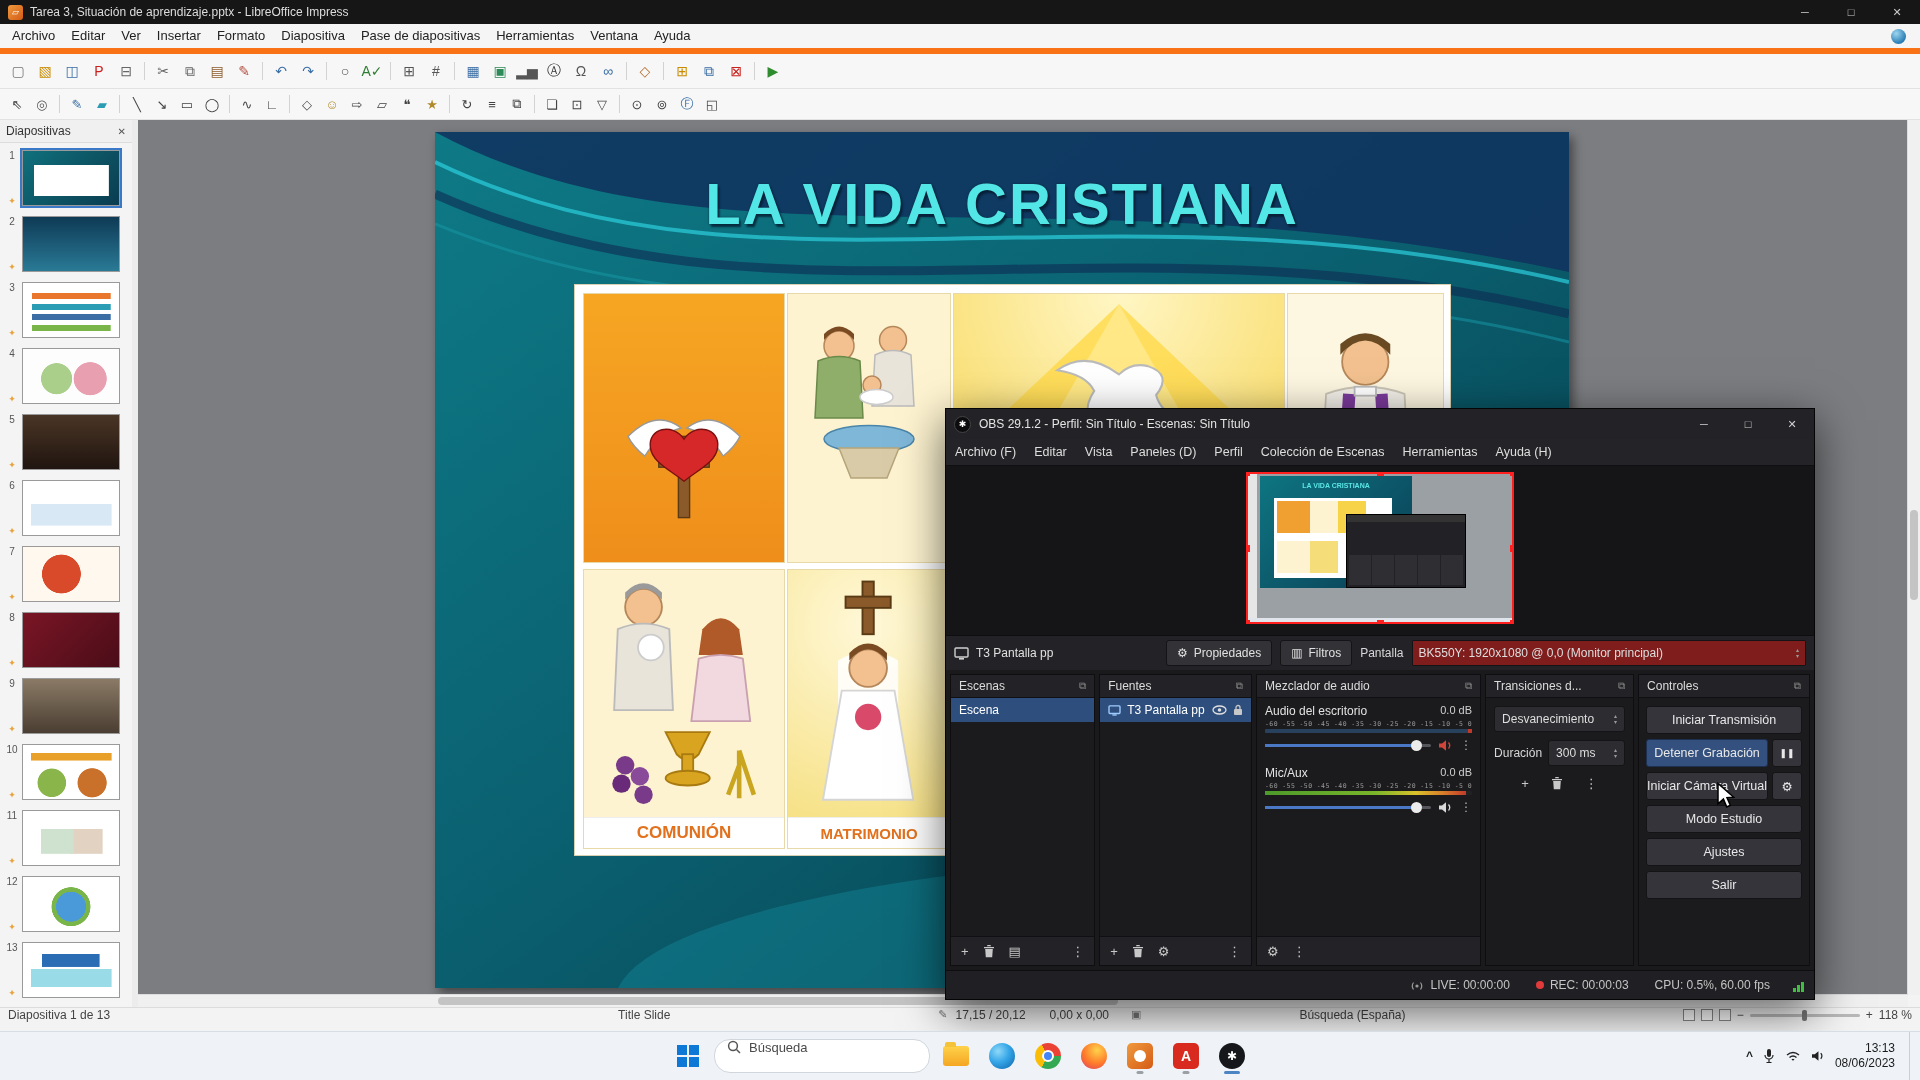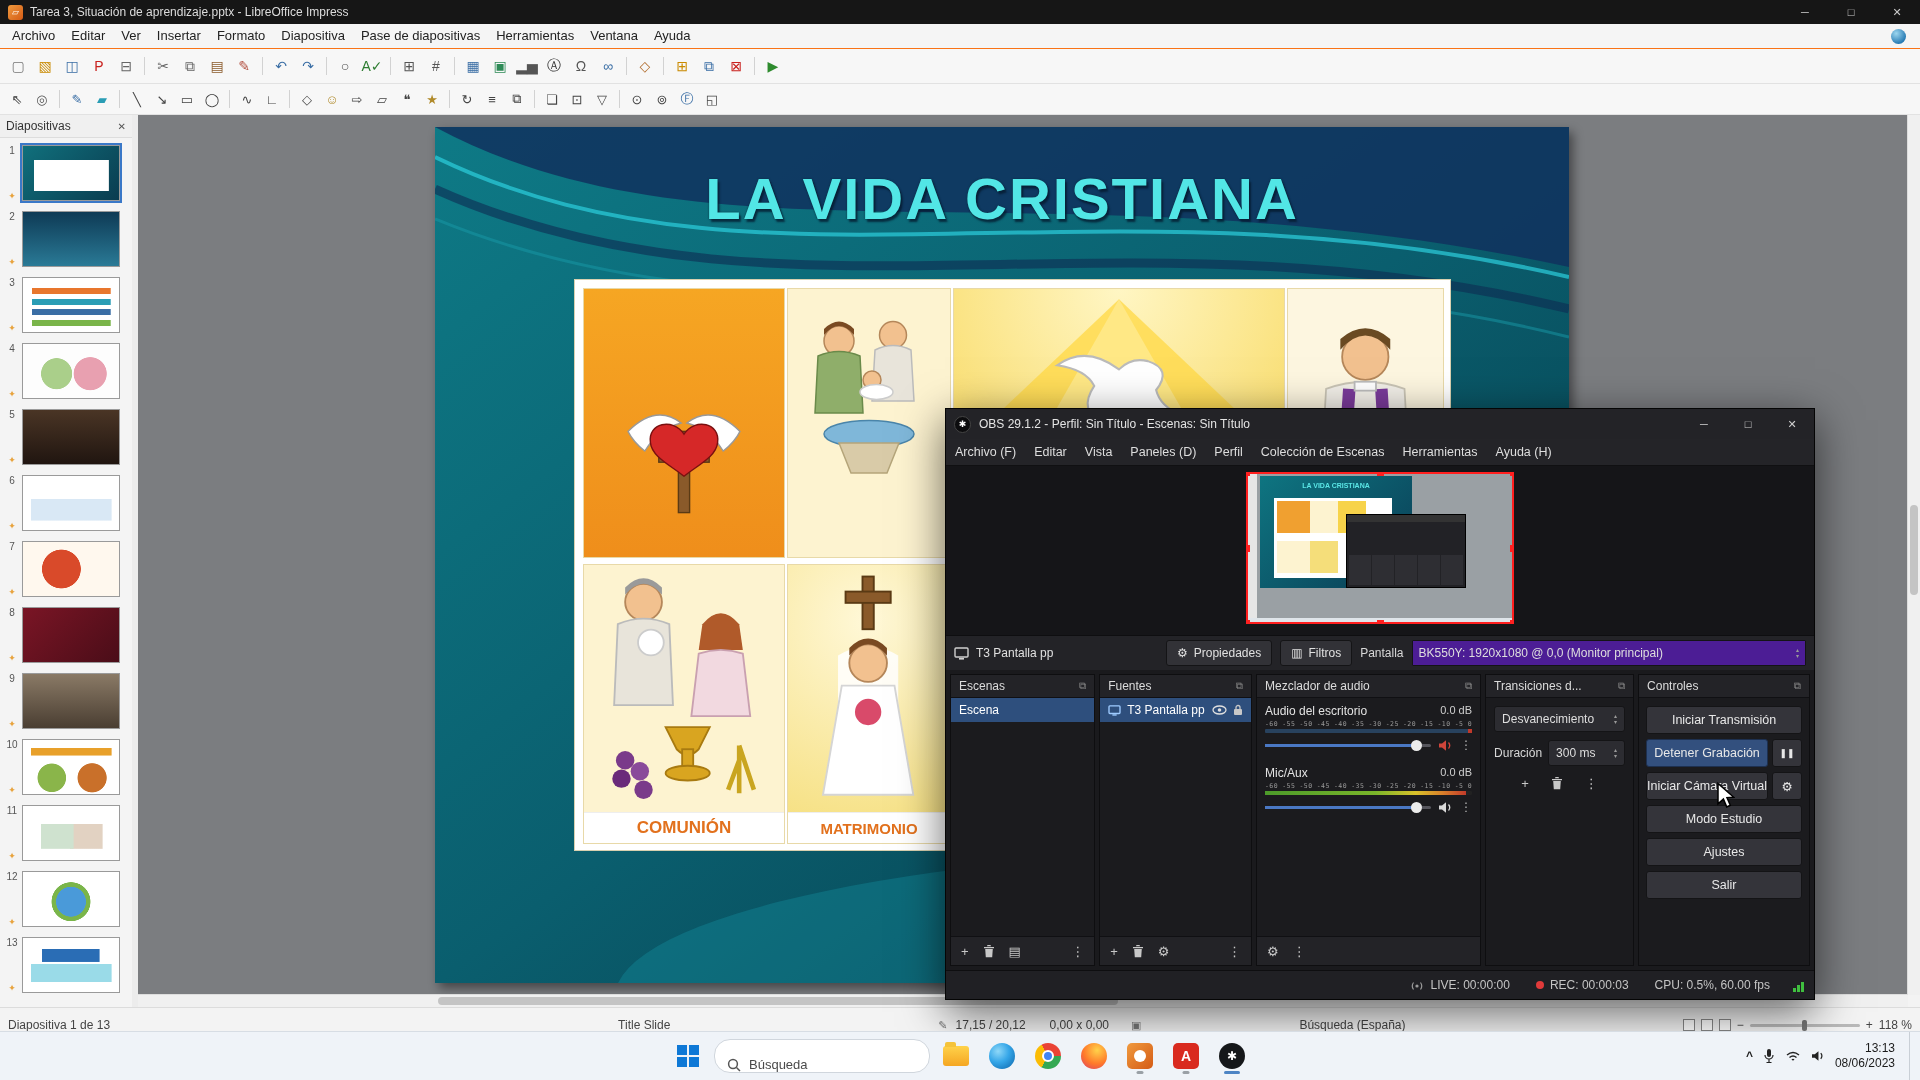--- a/index.html
+++ b/index.html
@@ -5,21 +5,21 @@
   html,body{margin:0;padding:0}
   body{width:1920px;height:1080px;position:relative;overflow:hidden;background:#6f7174;
        font-family:"Liberation Sans",sans-serif;-webkit-font-smoothing:antialiased}
   
   .win{position:absolute;inset:0 0 48px 0;background:#f3f3f3;display:flex;flex-direction:column}
   .ttl{height:24px;background:#161616;color:#ddd;display:flex;align-items:center;font-size:12px}
   .ttl .appico{width:15px;height:15px;border-radius:3px;margin:0 7px 0 8px;
        background:linear-gradient(135deg,#f09a3e,#d45b15);display:flex;align-items:center;justify-content:center;color:#fff;font-size:9px}
   .wbtns{margin-left:auto;display:flex;height:100%}
   .wbtn{width:46px;display:flex;align-items:center;justify-content:center;font-size:11px;color:#ccc}
-  .menubar{height:24px;background:#f5f5f5;border-bottom:1px solid #f97316;display:flex;align-items:center;padding-left:4px;font-size:13px;color:#222}
+  .menubar{height:24px;background:#f5f5f5;border-bottom:6px solid #f97316;display:flex;align-items:center;padding-left:4px;font-size:13px;color:#222}
   .menubar .mi{padding:0 8px;line-height:24px}
   .lo-logo{margin-left:auto;margin-right:8px;width:15px;height:15px;border-radius:50%;
        background:radial-gradient(circle at 35% 30%,#9cd6ef,#2a7db5 70%)}
   .toolbar{background:#f7f7f7;border-bottom:1px solid #e2e2e2;display:flex;align-items:center;padding:0 6px;gap:3px}
   .tb1{height:34px}.tb2{height:30px}
   .tb-icon{width:24px;height:24px;display:flex;align-items:center;justify-content:center;font-size:14px;border-radius:3px}
   .tb2 .tb-icon{width:22px;height:22px;font-size:13px}
   .tb-icon.sep{width:1px;height:18px;background:#d2d2d2;margin:0 3px;border-radius:0}
   
   .main{flex:1;position:relative}
@@ -51,21 +51,21 @@
   .c-priest{left:712px;top:8px;width:155px;height:268px;background:#fdf6e0}
   .c-comu{left:8px;top:284px;width:200px;height:278px;background:#fdf3d0}
   .c-matr{left:212px;top:284px;width:162px;height:278px;background:radial-gradient(circle at 50% 20%,#fff8d8,#f5de7a)}
   .c-x1{left:378px;top:284px;width:330px;height:278px;background:#fdf3d0}
   .c-x2{left:712px;top:284px;width:155px;height:278px;background:#fdf6e0}
   
   .vscroll{position:absolute;right:0;top:0;bottom:12px;width:12px;background:#f0f0f0;border-left:1px solid #ddd}
   .vscroll .th{position:absolute;left:2px;width:8px;top:390px;height:90px;background:#c4c4c4;border-radius:4px}
   .hscroll{position:absolute;left:138px;right:12px;bottom:0;height:12px;background:#f0f0f0;border-top:1px solid #ddd}
   .hscroll .th{position:absolute;top:2px;height:8px;left:300px;width:680px;background:#c4c4c4;border-radius:4px}
-  .statusbar{height:24px;background:#f3f3f3;border-top:1px solid #dcdcdc;display:flex;align-items:flex-end;font-size:12px;color:#444;padding:0 8px;gap:8px}
+  .statusbar{height:24px;background:#f3f3f3;border-top:1px solid #dcdcdc;display:flex;align-items:flex-start;font-size:12px;color:#444;padding:0 8px;gap:8px}
   .statusbar .ic{color:#777;font-size:11px}
   .zoomwrap{margin-left:auto;display:flex;align-items:center;gap:6px}
   .fitbox{width:10px;height:10px;border:1px solid #888;background:#fff}
   .zslider{width:110px;height:3px;background:#b9b9b9;position:relative;border-radius:2px}
   .zslider .kn{position:absolute;left:52px;top:-4px;width:5px;height:11px;background:#777;border-radius:2px}
   
   .obs{position:absolute;left:945px;top:408px;width:868px;height:590px;background:#1e1e21;border:1px solid #050505;
        box-shadow:0 12px 42px rgba(0,0,0,.6);display:flex;flex-direction:column;color:#d8d8d8;z-index:40}
   .obs-ttl{height:30px;background:#232327;display:flex;align-items:center;font-size:12px;color:#e4e4e4}
   .obs-ico{width:15px;height:15px;border-radius:50%;background:#0c0c0e;border:1px solid #444;margin:0 8px;
@@ -91,21 +91,21 @@
   .mini-obs .docks div{flex:1;background:#2e2e33}
   .mini-task{position:absolute;left:0;right:0;bottom:0;height:6px;background:#dfe5ea}
   .mini-frame{position:absolute;inset:0;border:2px solid #ff1f1f;pointer-events:none}
   .hdl{position:absolute;width:7px;height:7px;background:#ff2020;z-index:5}
   .h-tl{left:-3px;top:-3px}.h-tm{left:50%;margin-left:-3px;top:-3px}.h-tr{right:-3px;top:-3px}
   .h-ml{left:-3px;top:50%;margin-top:-3px}.h-mr{right:-3px;top:50%;margin-top:-3px}
   .h-bl{left:-3px;bottom:-3px}.h-bm{left:50%;margin-left:-3px;bottom:-3px}.h-br{right:-3px;bottom:-3px}
   .obs-ctx{height:34px;background:#232327;border-top:1px solid #0e0e10;display:flex;align-items:center;padding:0 8px;gap:8px;font-size:12px}
   .src-name{display:flex;align-items:center;gap:7px;width:204px;color:#e0e0e0}
   .obtn{height:24px;background:#323237;border:1px solid #141416;border-radius:3px;display:flex;align-items:center;padding:0 10px;gap:6px;color:#e0e0e0}
-  .ddl{flex:1;height:24px;background:#4c1d95;border:1px solid #141416;border-radius:1px;display:flex;align-items:center;padding:0 6px;color:#dedede}
+  .ddl{flex:1;height:24px;background:#7f1d1d;border:1px solid #141416;border-radius:1px;display:flex;align-items:center;padding:0 6px;color:#dedede}
   .ddl .spin{margin-left:auto;display:flex;flex-direction:column;font-size:6px;color:#999;line-height:6px}
   .obs-docks{height:292px;display:flex;gap:4px;padding:4px;background:#1a1a1d}
   .dock{background:#232327;border:1px solid #0e0e10;display:flex;flex-direction:column}
   .d-esc{width:150px}.d-fue{width:158px}.d-mix{width:228px}.d-tra{width:154px}.d-con{flex:1}
   .dock-t{height:22px;display:flex;align-items:center;padding:0 8px;font-size:12px;color:#dcdcdc;border-bottom:1px solid #101013}
   .dock-t .pop{margin-left:auto;color:#8a8a8a;font-size:10px}
   .dock-b{flex:1;background:#1b1b1e;position:relative;overflow:hidden}
   .dock-f{height:28px;display:flex;align-items:center;gap:14px;padding:0 10px;border-top:1px solid #101013;color:#c8c8c8;font-size:13px}
   .dock-f .more{margin-left:auto}
   .rowsel{height:24px;background:#2e4f7d;color:#fff;display:flex;align-items:center;padding:0 8px;font-size:12px;gap:6px}
@@ -147,21 +147,21 @@
   .sig{position:absolute;right:10px;bottom:7px;display:flex;align-items:flex-end;gap:1px}
   .sig i{display:block;width:3px;background:#3fbf3f}
   
   .taskbar{position:absolute;left:0;right:0;bottom:0;height:48px;background:#eff3f8;border-top:1px solid #d7dde4;z-index:60}
   .tb-center{position:absolute;left:50%;top:0;bottom:0;transform:translateX(-50%);display:flex;align-items:center;gap:6px}
   .tico{width:40px;height:40px;border-radius:5px;display:flex;align-items:center;justify-content:center;position:relative}
   .tico .ind{position:absolute;bottom:2px;left:50%;transform:translateX(-50%);width:7px;height:3px;border-radius:2px;background:#9aa0a6}
   .tico .ind.act{width:16px;background:#4d84c4}
   .winlogo{display:grid;grid-template-columns:10px 10px;grid-template-rows:10px 10px;gap:2px}
   .winlogo i{background:#0e78d6;display:block}
-  .searchpill{width:190px;height:32px;background:#fff;border:1px solid #d0d6dd;border-radius:16px;display:flex;align-items:flex-end;gap:8px;padding:0 12px;font-size:13px;color:#4a4a4a}
+  .searchpill{width:190px;height:32px;background:#fff;border:1px solid #d0d6dd;border-radius:16px;display:flex;align-items:flex-start;gap:8px;padding:0 12px;font-size:13px;color:#4a4a4a}
   .g-folder{width:26px;height:20px;background:linear-gradient(180deg,#ffd24a,#f5a623);border-radius:3px;position:relative}
   .g-folder:before{content:"";position:absolute;top:-4px;left:2px;width:11px;height:5px;background:#f5c33a;border-radius:2px 2px 0 0}
   .g-edge{width:26px;height:26px;border-radius:50%;background:radial-gradient(circle at 35% 32%,#8fd8f8,#35a6e8 45%,#0b62a8)}
   .g-chrome{width:26px;height:26px;border-radius:50%;background:conic-gradient(from -30deg,#ea4335 0 120deg,#34a853 0 240deg,#fbbc05 0 360deg);position:relative}
   .g-chrome:after{content:"";position:absolute;inset:7px;border-radius:50%;background:#4285f4;border:2px solid #fff}
   .g-fx{width:26px;height:26px;border-radius:50%;background:radial-gradient(circle at 62% 28%,#ffd24a,#ff7a2a 55%,#d93a6a)}
   .g-imp{width:26px;height:26px;border-radius:5px;background:linear-gradient(135deg,#f09a3e,#d45b15);position:relative}
   .g-imp:after{content:"";position:absolute;left:7px;top:7px;width:12px;height:12px;border-radius:50%;background:#fff}
   .g-acro{width:26px;height:26px;border-radius:5px;background:#d92a1f;color:#fff;font-weight:700;font-size:14px;display:flex;align-items:center;justify-content:center}
   .g-obs{width:26px;height:26px;border-radius:50%;background:#15171a;color:#fff;font-size:12px;display:flex;align-items:center;justify-content:center}

